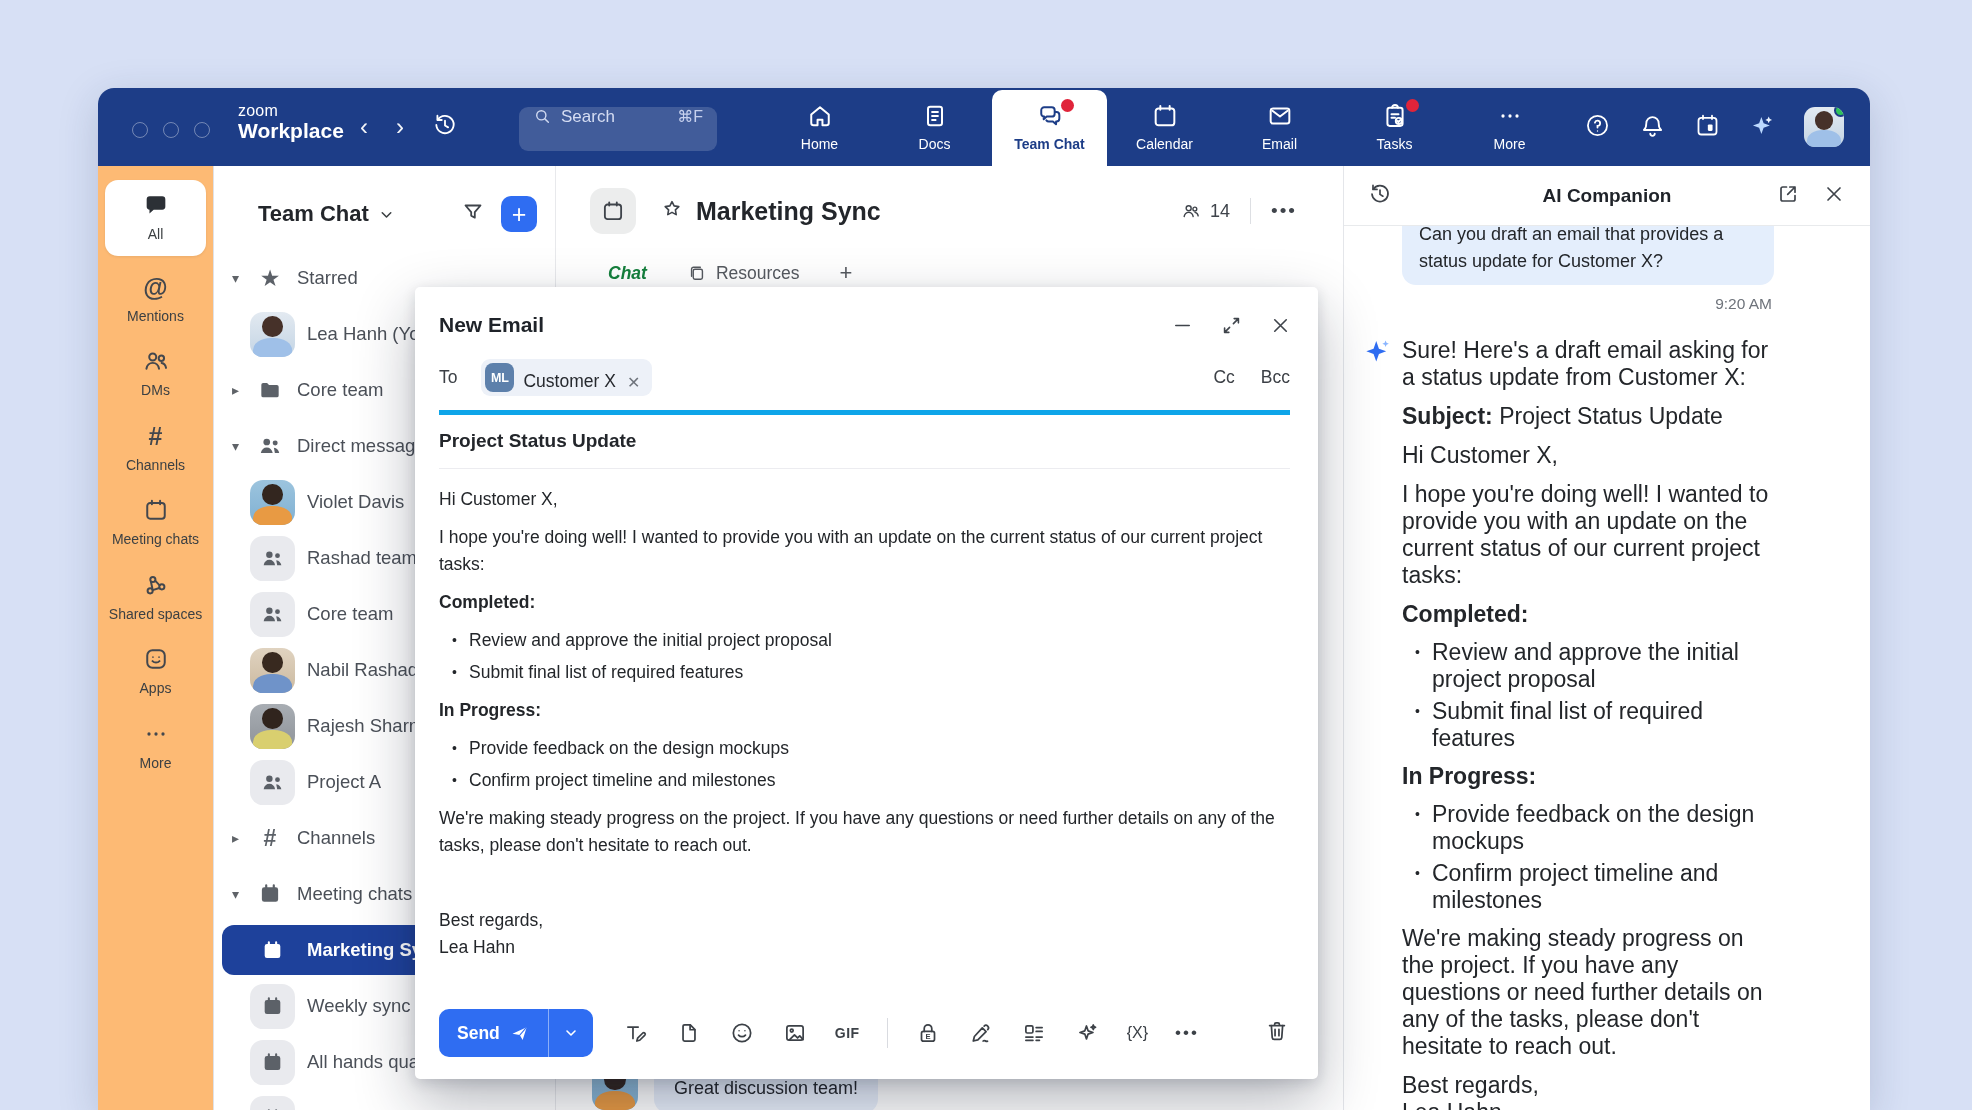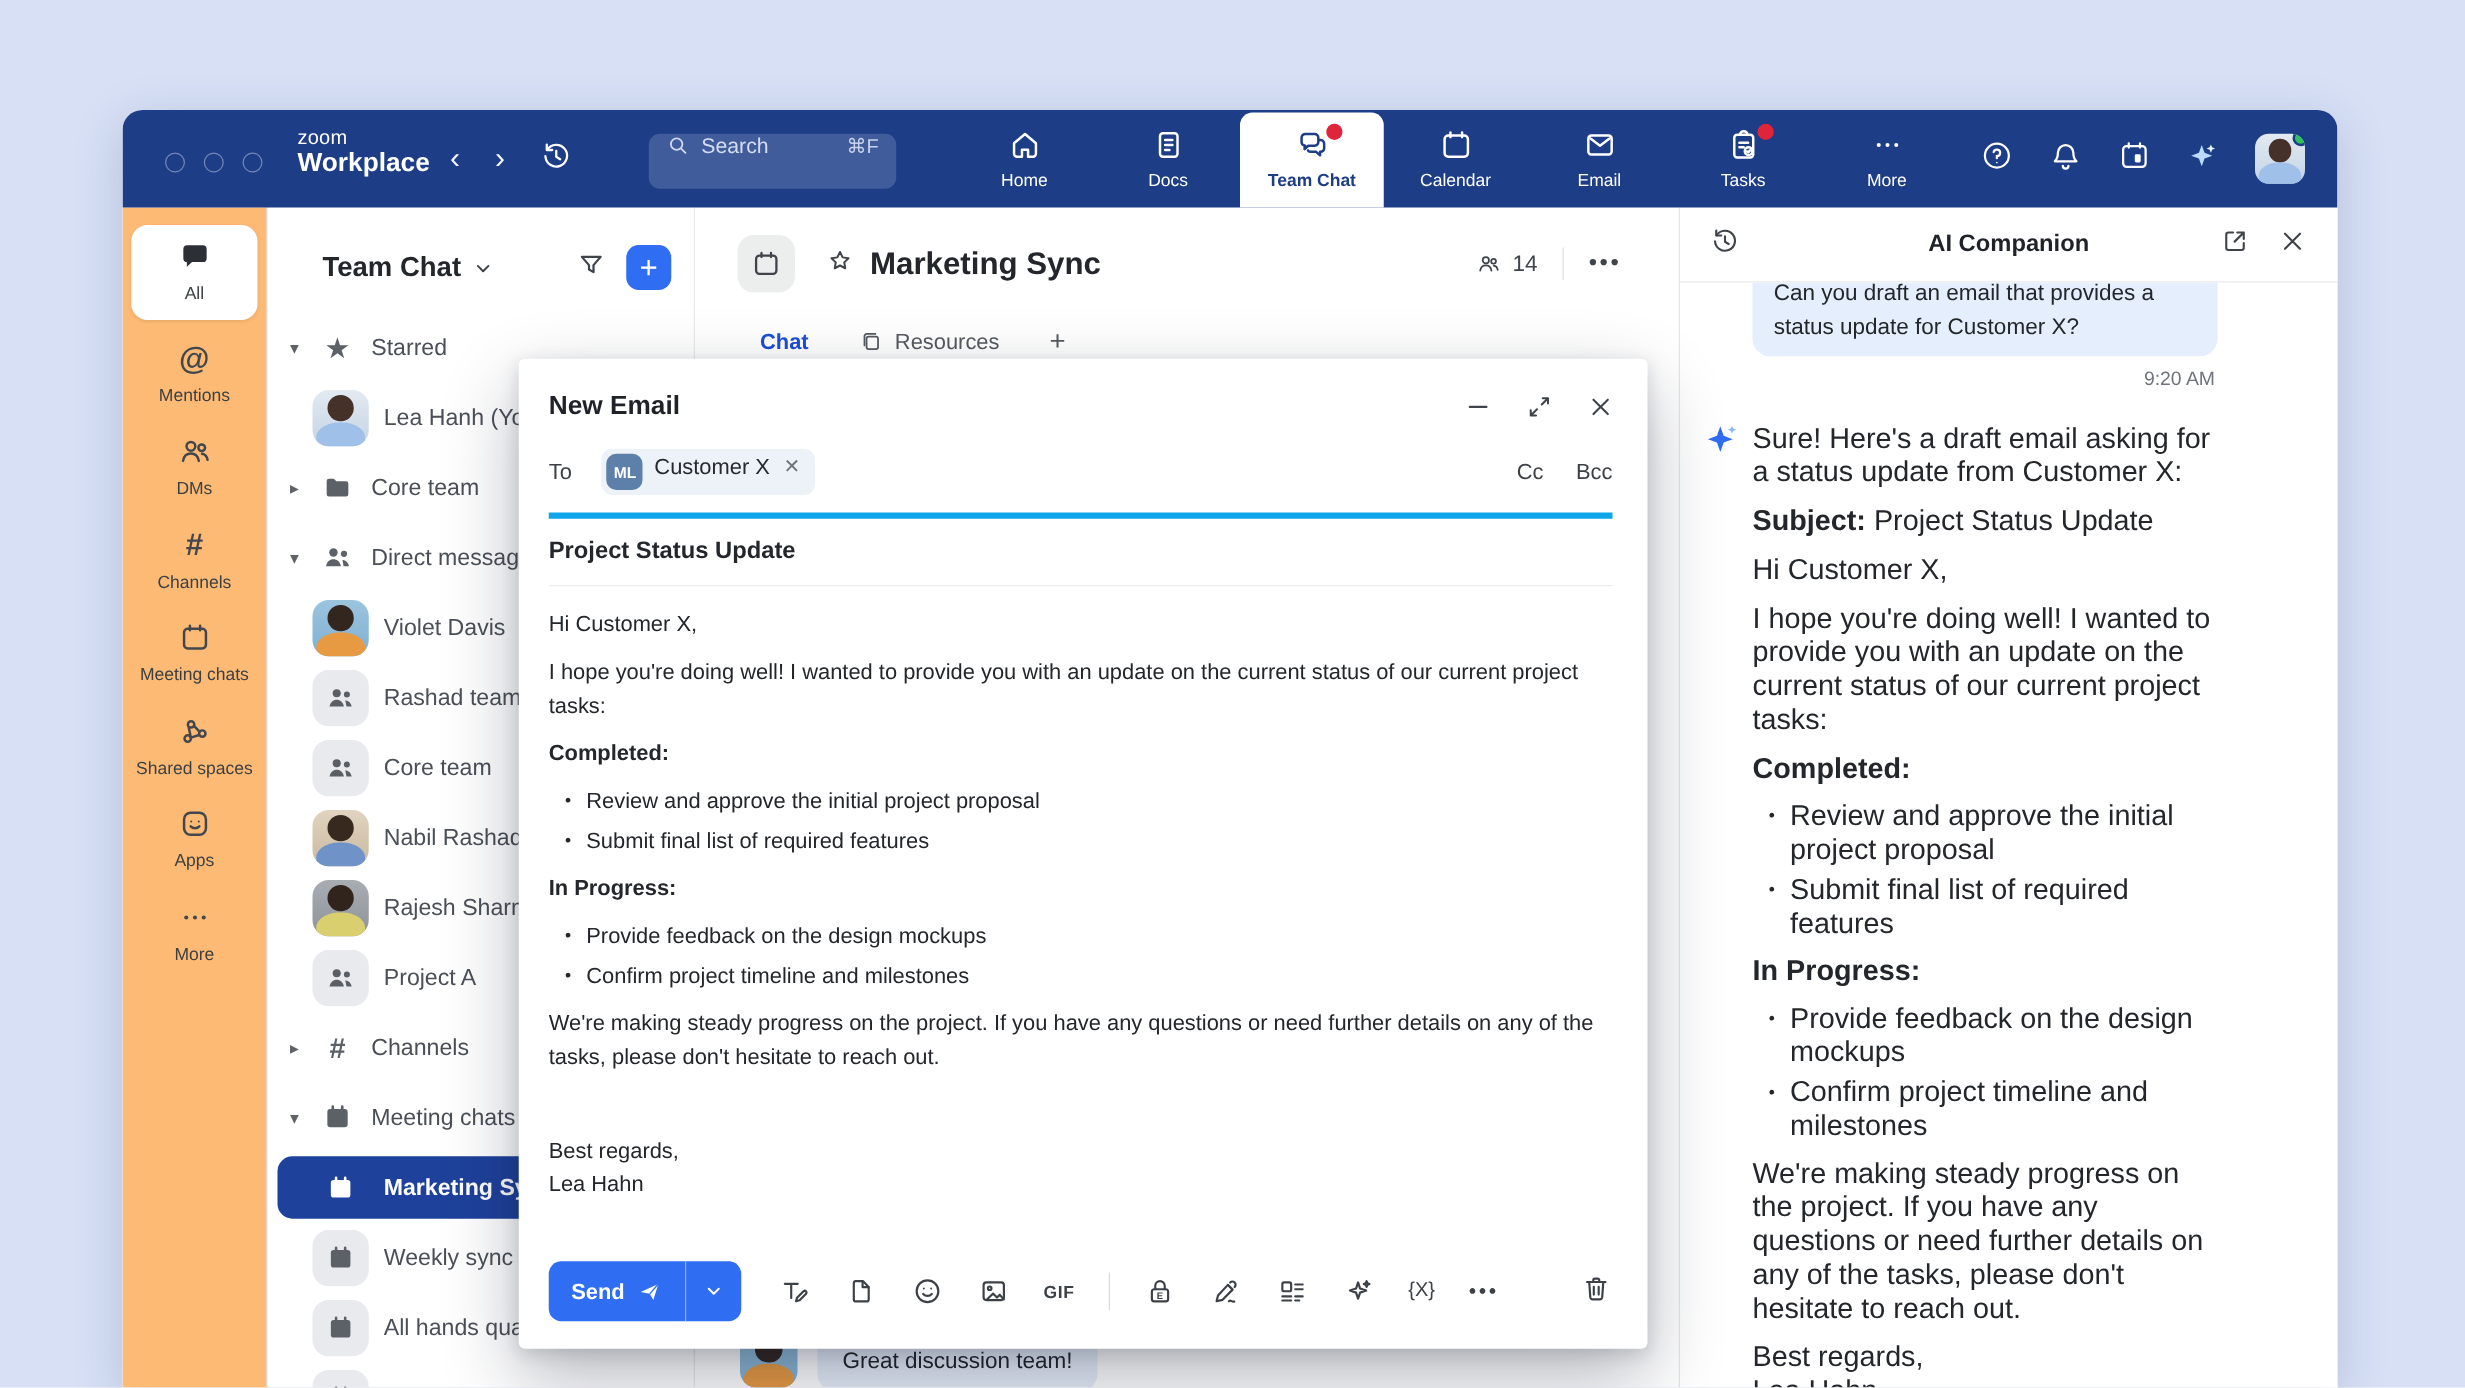--- a/index.html
+++ b/index.html
@@ -88,38 +88,38 @@
   .msq { width:46px; height:46px; border-radius:13px; background:#eceded; display:flex; align-items:center; justify-content:center; color:#3f444b; }
   .msq svg { width:26px; height:26px; }
   .mstar { margin-left:24px; color:#3f444b; }
   .mstar svg { width:24px; height:24px; }
   .mtitle { font-size:25px; font-weight:700; color:#23262b; margin-left:12px; }
   .mright { margin-left:auto; display:flex; align-items:center; gap:20px; color:#3f444b; font-size:18px; }
   .mright svg { width:25px; height:25px; }
   .vline { width:1px; height:26px; background:#dddfe3; }
   .mdots { font-size:19px; letter-spacing:2px; color:#3f444b; }
   .mtabs { display:flex; align-items:center; gap:40px; padding:26px 0 14px 52px; font-size:17.5px; color:#55595f; }
-  .mtab-active { color:#1d4ed8; font-weight:600; }
+  .mtab-active { color:#15803d; font-weight:600;font-style:italic; }
   .mtab { display:flex; align-items:center; gap:9px; cursor:pointer; }
   .mtab svg { width:20px; height:20px; }
   .mtab-plus { font-size:22px; color:#55595f; cursor:pointer; }
   .bgmsg { position:absolute; left:36px; top:898px; display:flex; gap:16px; align-items:flex-start; }
   .bgmsg .avv { width:46px; height:46px; border-radius:13px; }
   .bubble-chat { background:#e8effb; border-radius:14px; padding:14px 20px; font-size:18px; color:#23262b; }
 
   
   .modal { position:absolute; left:317px; top:199px; width:903px; height:792px; background:#fff; border-radius:5px;
            box-shadow:0 24px 60px rgba(15,23,42,.30), 0 4px 14px rgba(15,23,42,.14); z-index:40; }
   .mo-head { display:flex; align-items:center; padding:26px 26px 0 24px; }
   .mo-title { font-size:21px; font-weight:700; color:#1f2329; }
   .mo-controls { margin-left:auto; display:flex; gap:26px; color:#3f444b; }
   .mo-controls svg { width:23px; height:23px; cursor:pointer; }
   .mo-row { display:flex; align-items:center; margin:22px 28px 0 24px; padding-bottom:14px; border-bottom:5px solid #0ea5e9; }
   .to-label { font-size:17.5px; color:#3c4046; margin-right:24px; }
-  .chip { display:flex; align-items:flex-start; gap:9px; background:#edf1f8; border-radius:9px; padding:4px 10px 4px 4px; }
+  .chip { display:flex; align-items:flex-end; gap:9px; background:#edf1f8; border-radius:9px; padding:4px 10px 4px 4px; }
   .chip-av { width:29px; height:29px; border-radius:8px; background:#5d80ab; color:#fff; font-size:12.5px; font-weight:600;
              display:flex; align-items:center; justify-content:center; }
   .chip-name { font-size:17.5px; color:#26292e; }
   .chip-x { color:#6f747c; font-size:16px; cursor:pointer; padding:0 2px; }
   .ccbcc { margin-left:auto; display:flex; gap:26px; font-size:17.5px; color:#3c4046; }
   .ccbcc span { cursor:pointer; }
   .subj-row { margin:0 28px 0 24px; padding:15px 0 16px; border-bottom:1px solid #ececf0; font-size:19px; font-weight:600; color:#23262b; }
   .mo-body { padding:17px 28px 0 24px; font-size:17.5px; line-height:27px; color:#23262a; }
   .mo-body p { margin-bottom:11px; }
   .blabel { font-weight:700; margin-bottom:11px; }

